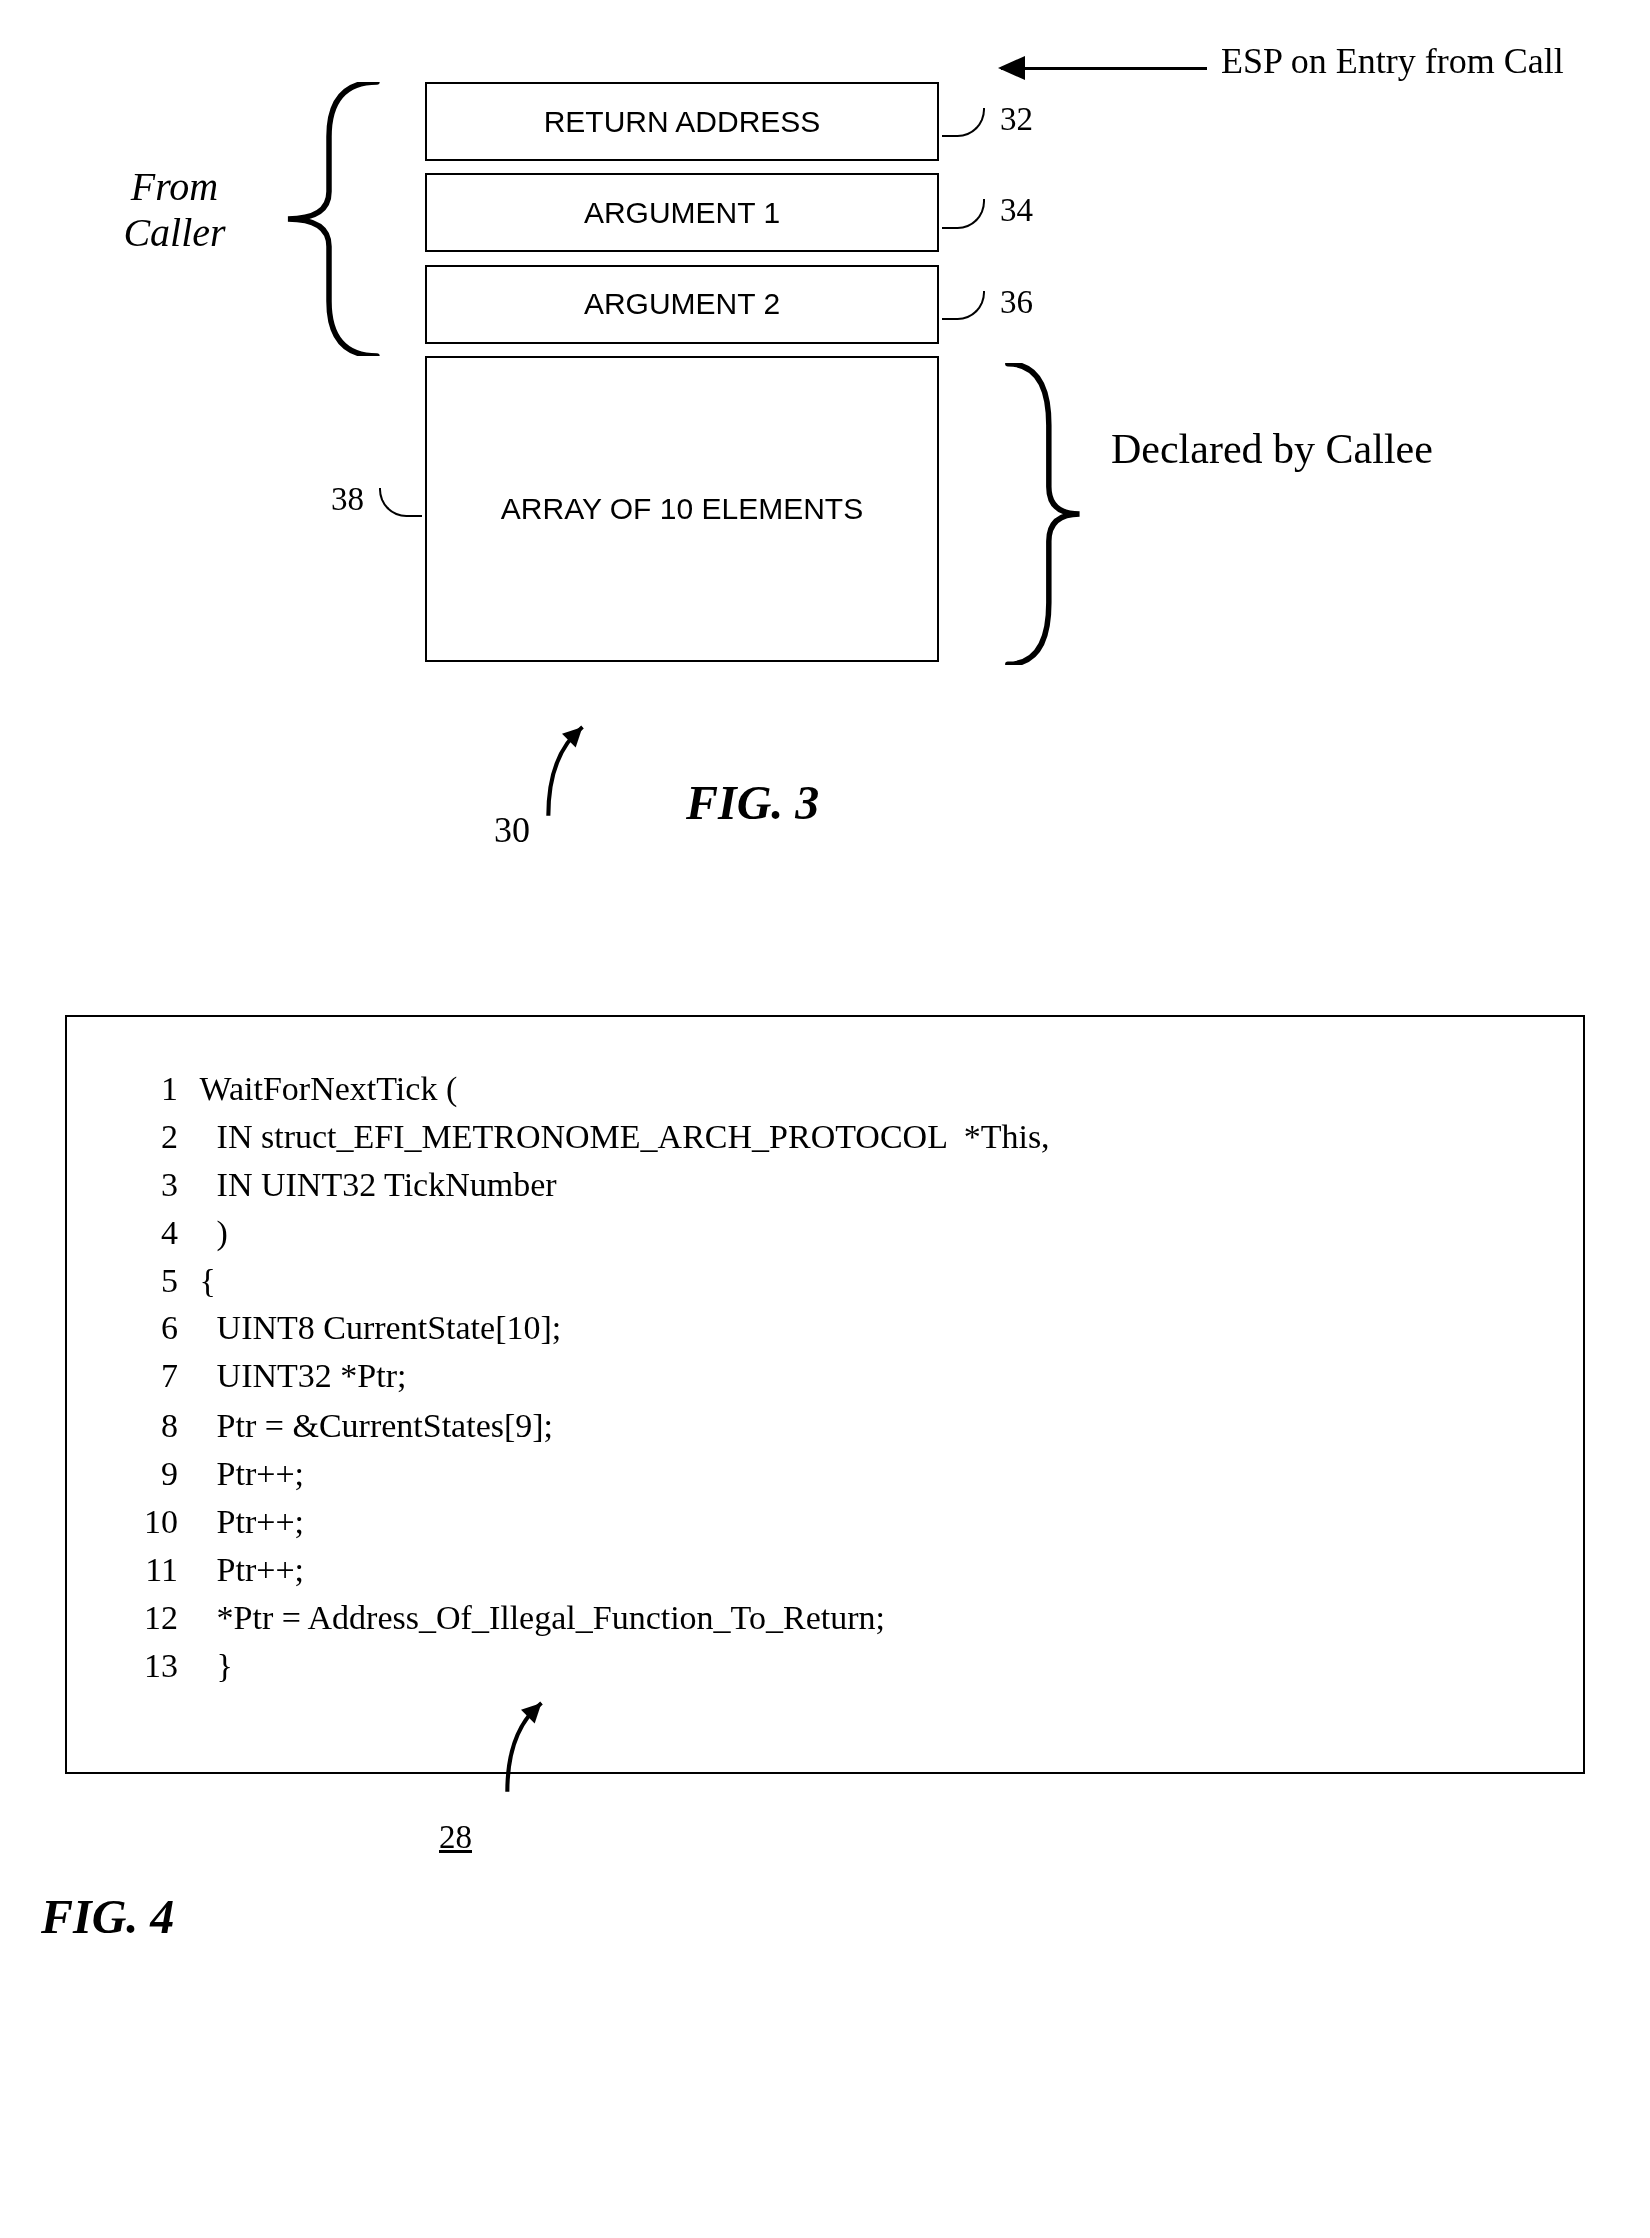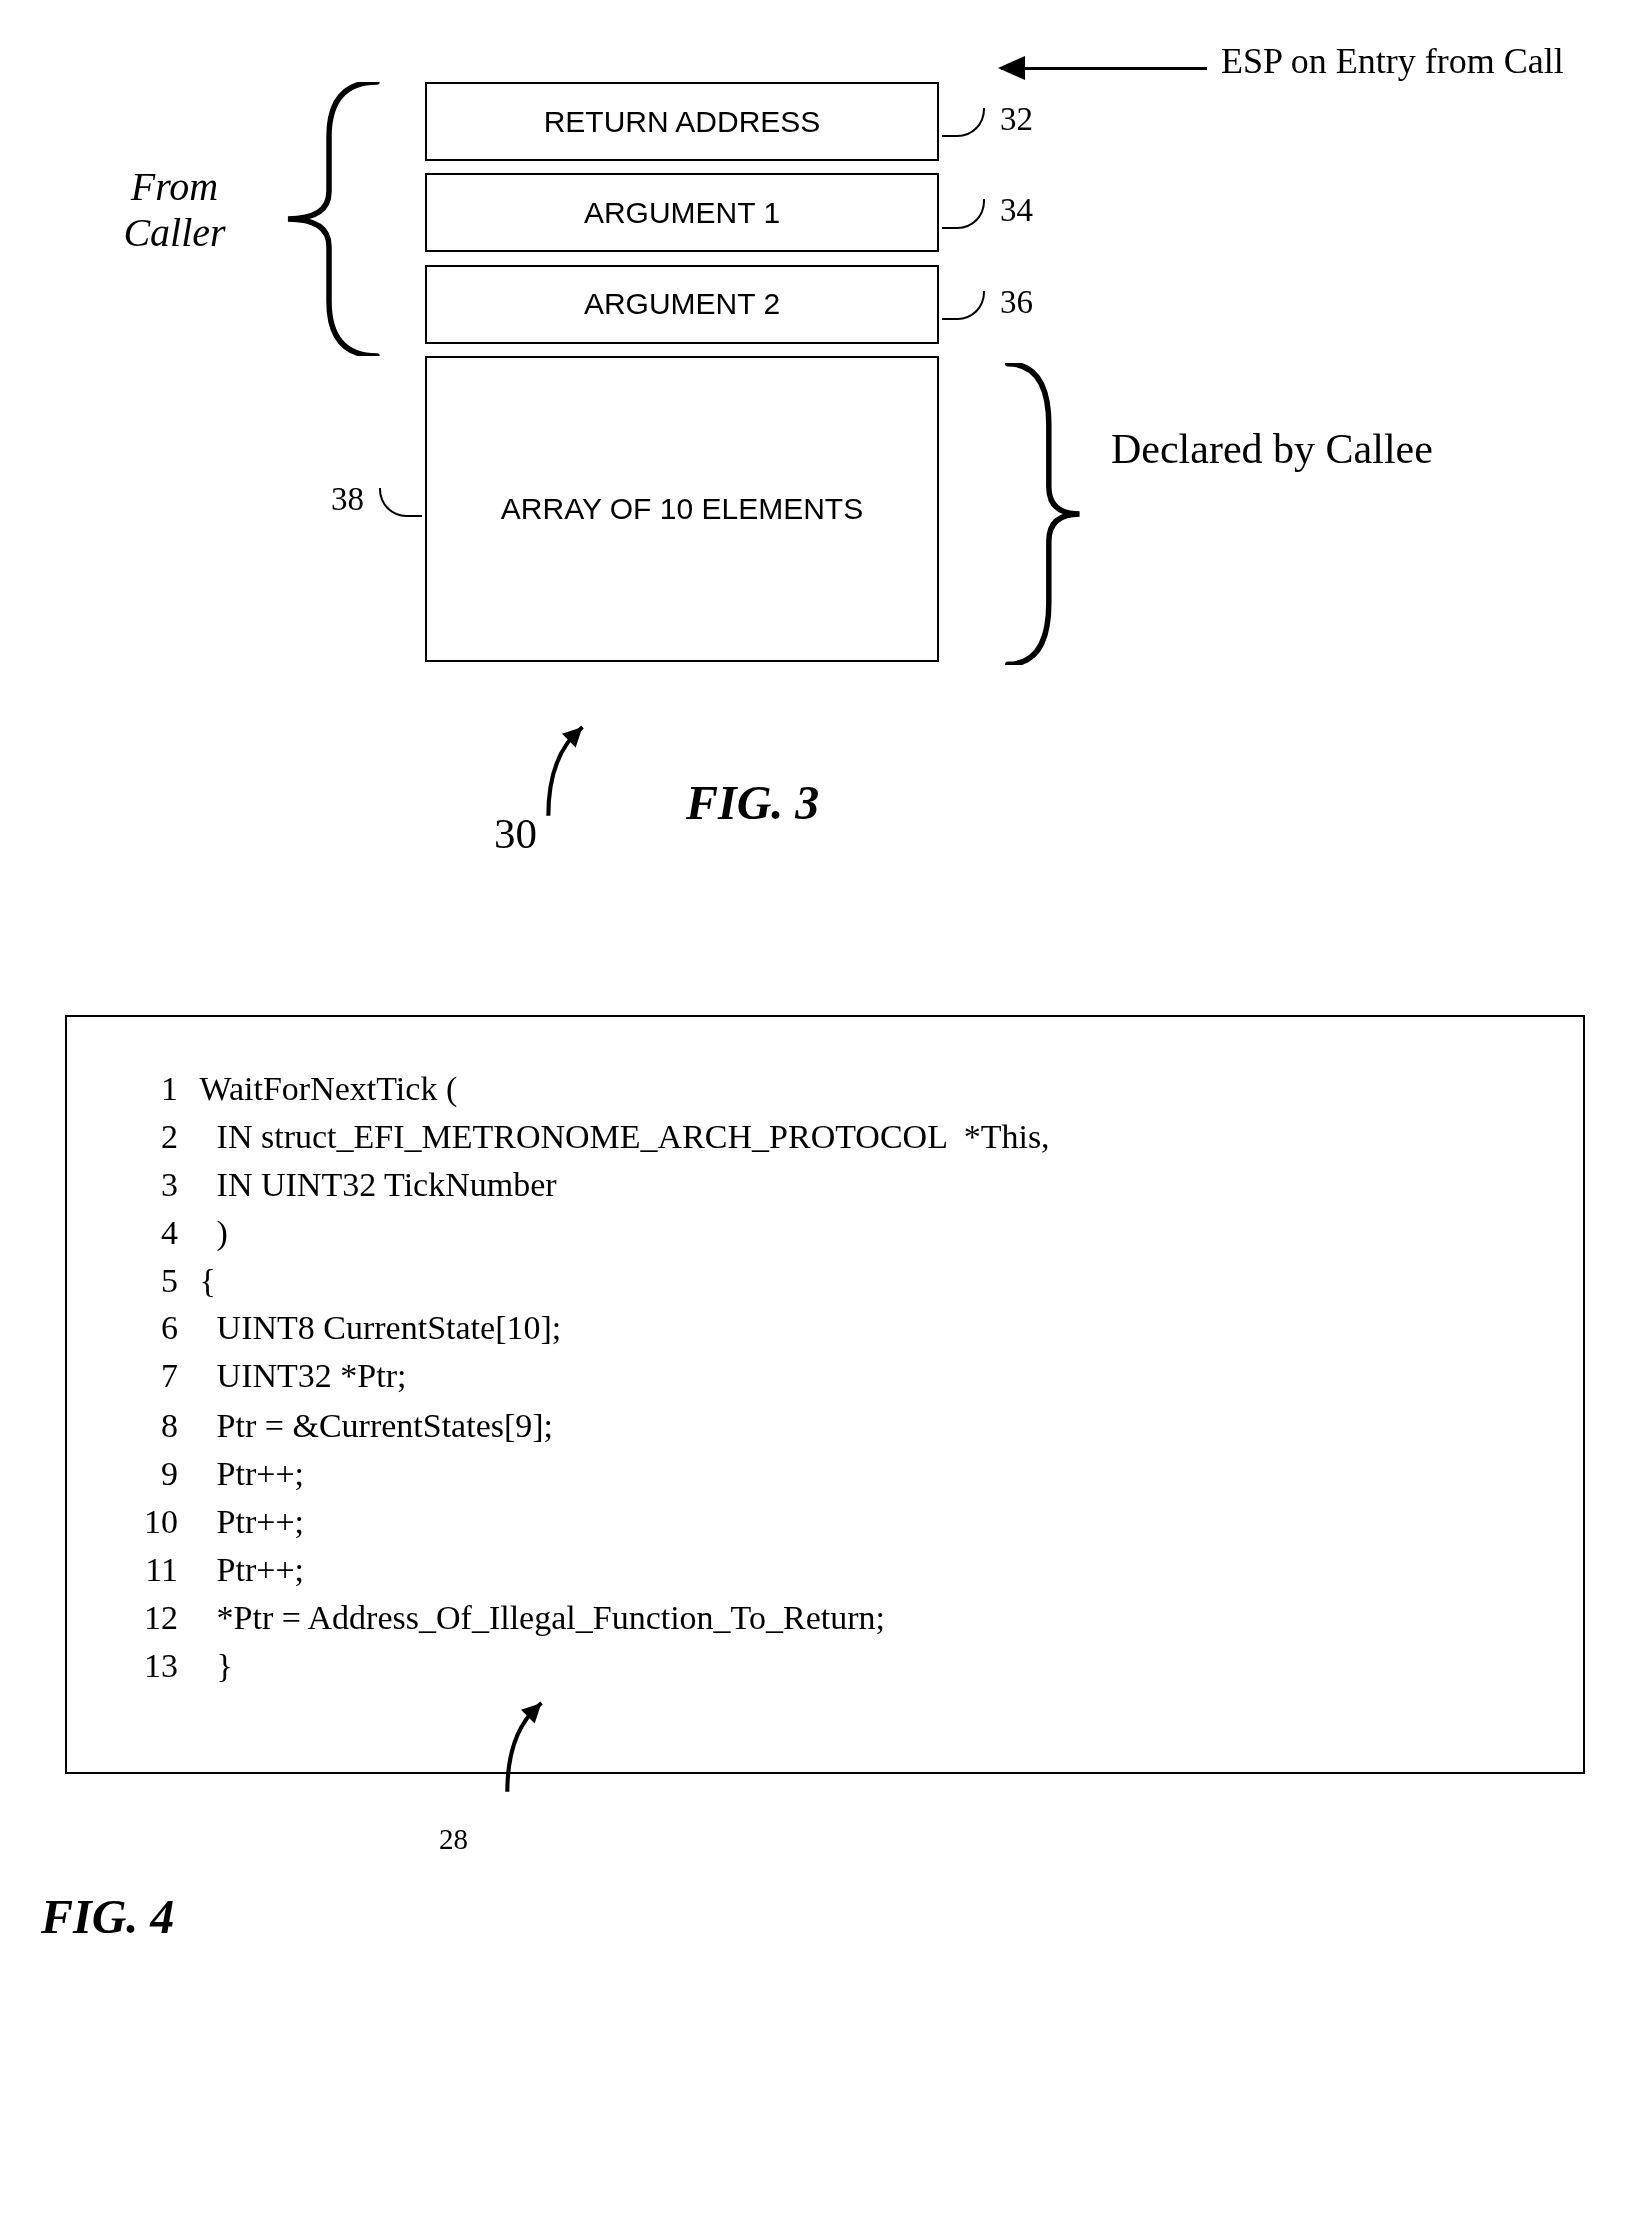--- a/index.html
+++ b/index.html
@@ -134,21 +134,21 @@
   }
   .fig3-cap-wrap {
     position: absolute;
     left: 645px;
     top: 734px;
   }
   .fig3-30 {
     position: absolute;
     left: 453px;
     top: 768px;
-    font-size: 43px;
+    font-size: 36px;
   }
 
   
   .fig4-container {
     position: relative;
   }
   .code-box {
     border: 2.7px solid #000;
     padding: 48px 55px 82px 55px;
     font-family: "Times New Roman", serif;
@@ -170,21 +170,22 @@
   .fig4-arrow {
     position: absolute;
     left: 439px;
     bottom: -27.4px;
   }
   .fig4-arrow svg { width: 82px; height: 110px; }
   .fig4-28 {
     position: absolute;
     left: 398px;
     bottom: -82px;
-    font-size: 29px;
+    font-size: 33px;
+    text-decoration: underline;
   }
   .fig4-cap {
     margin-top: 115px;
   }
 </style>
 </head>
 <body>
 
 <div class="fig3-container">
 

